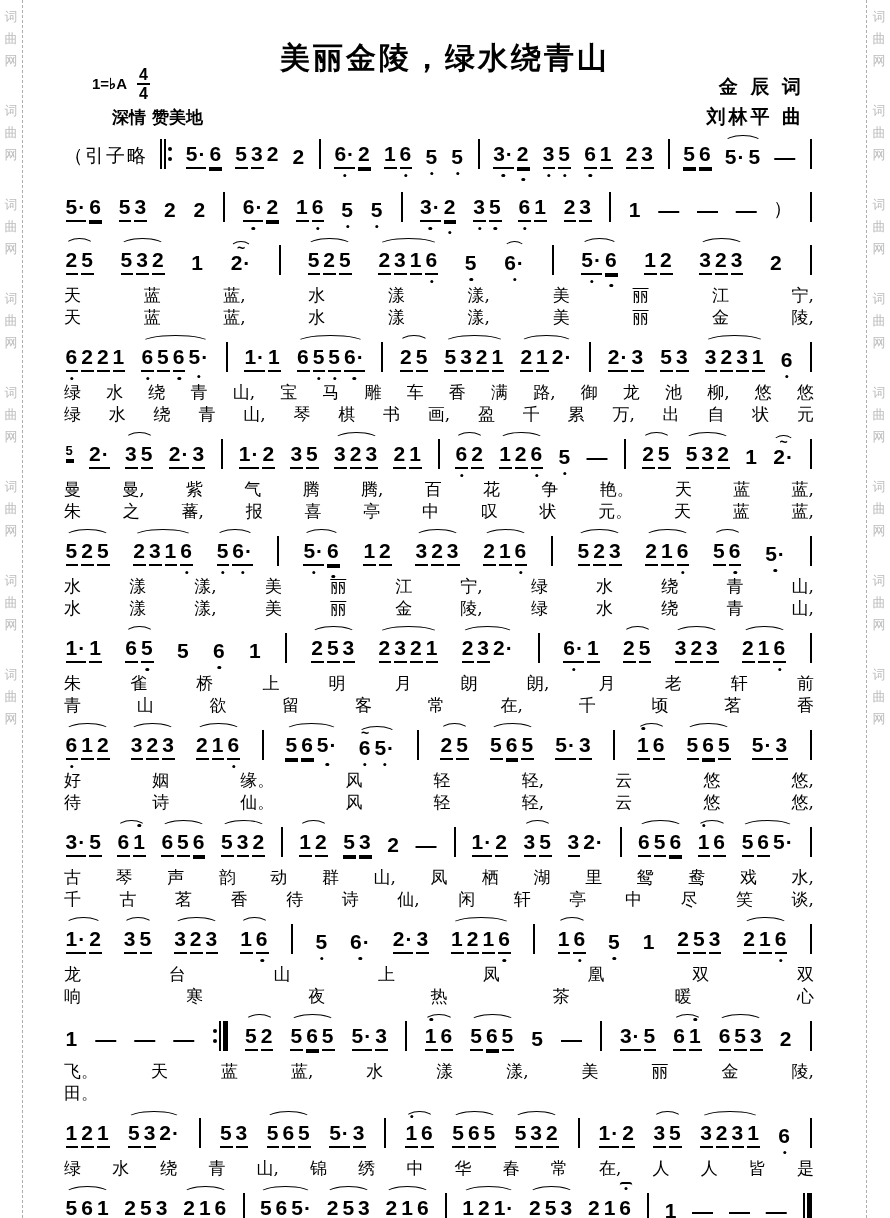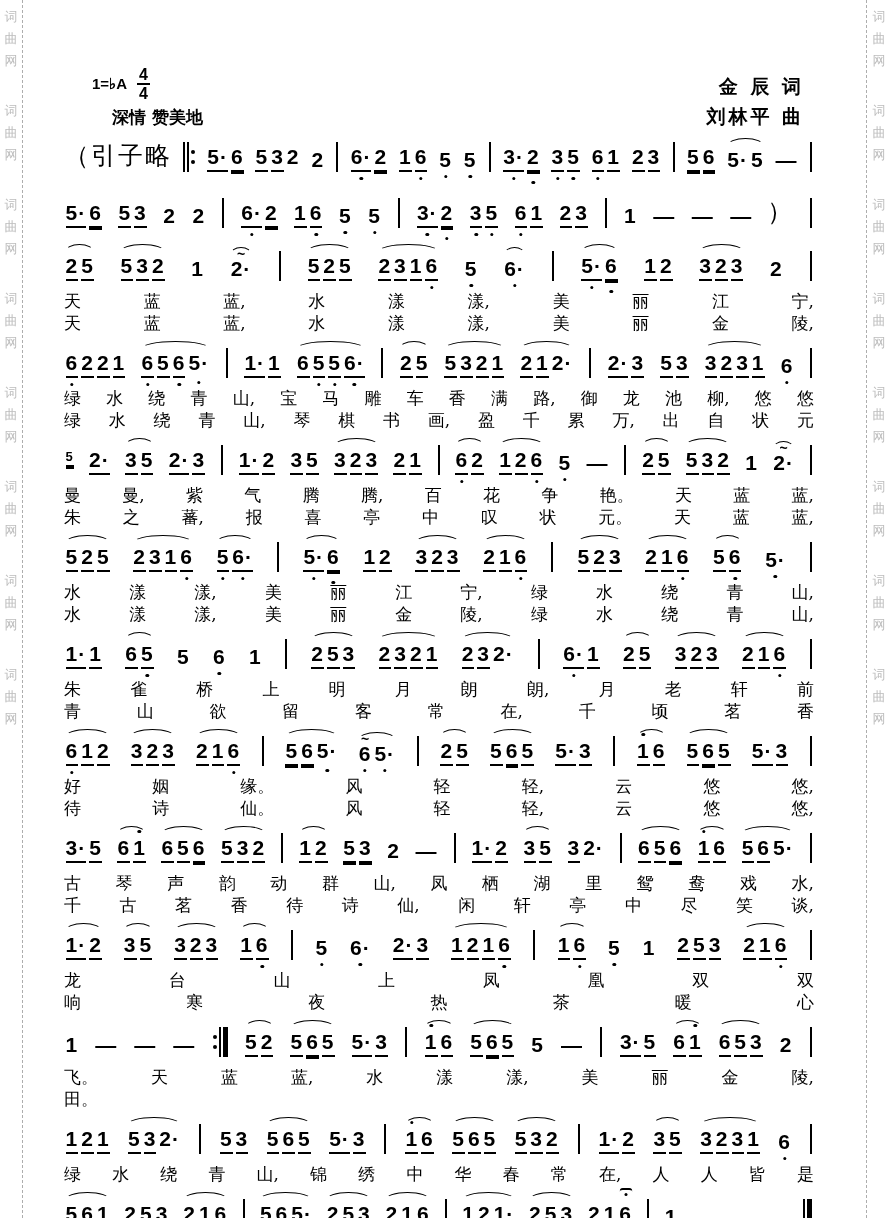--- a/index.html
+++ b/index.html
@@ -40,21 +40,21 @@
   .dlo,.dhi{position:absolute;left:50%;transform:translateX(-50%);width:3.4px;height:3.4px;border-radius:50%;background:#000;}
   .dhi{top:-6px;}
   .td{position:absolute;top:-15px;left:50%;transform:translateX(-50%);font-size:14px;font-weight:bold;}
   .fe{position:absolute;top:-14px;left:50%;transform:translateX(-50%);width:13px;height:6px;
       border-top:2px solid #000;border-radius:50% / 100%;}
   .fd{position:absolute;top:-9px;left:50%;transform:translateX(-50%);width:3px;height:3px;background:#000;border-radius:50%;}
   .bar{display:inline-flex;gap:2px;align-items:center;height:30px;margin:0 2px;}
   .bl{height:30px;background:#000;}
   .bdots{display:flex;flex-direction:column;justify-content:center;}
   .bd{width:4px;height:4px;background:#000;border-radius:50%;margin:3px 0;}
-  .tx{font-size:25px;font-family:"DejaVu Serif",serif;letter-spacing:2px;}
+  .tx{font-size:19px;font-family:"DejaVu Serif",serif;letter-spacing:2px;}
   .lyr{display:flex;justify-content:space-between;margin-top:1px;
        font-family:"DejaVu Serif",serif;font-size:17px;line-height:21px;}
   .lyr.sparse{justify-content:flex-start;gap:64px;}
   
   .footer{position:absolute;top:1160px;left:64px;right:76px;display:flex;align-items:center;}
   .transcriber{margin-left:376px;font-family:"DejaVu Serif",serif;font-size:19px;}
   .src{margin-left:78px;font-weight:bold;font-size:20px;}
   .site{margin-left:34px;font-weight:bold;font-size:21px;}
 </style>
 </head>
@@ -141,20 +141,21 @@
       </div>
       <div class="wmgrp">
         <div class="wmch">词</div>
         <div class="wmch">曲</div>
         <div class="wmch">网</div>
       </div>
     </div>
   <div class="dashline dash-l"></div>
   <div class="dashline dash-r"></div>
 
+  <div class="title">美丽金陵，绿水绕青山</div>
 
   <div class="keymeter">
     <span>1=♭A</span>
     <span class="frac">
       <span class="ftop">4</span>
       <span>4</span>
     </span>
   </div>
 
   <div class="mood">深情 赞美地</div>

